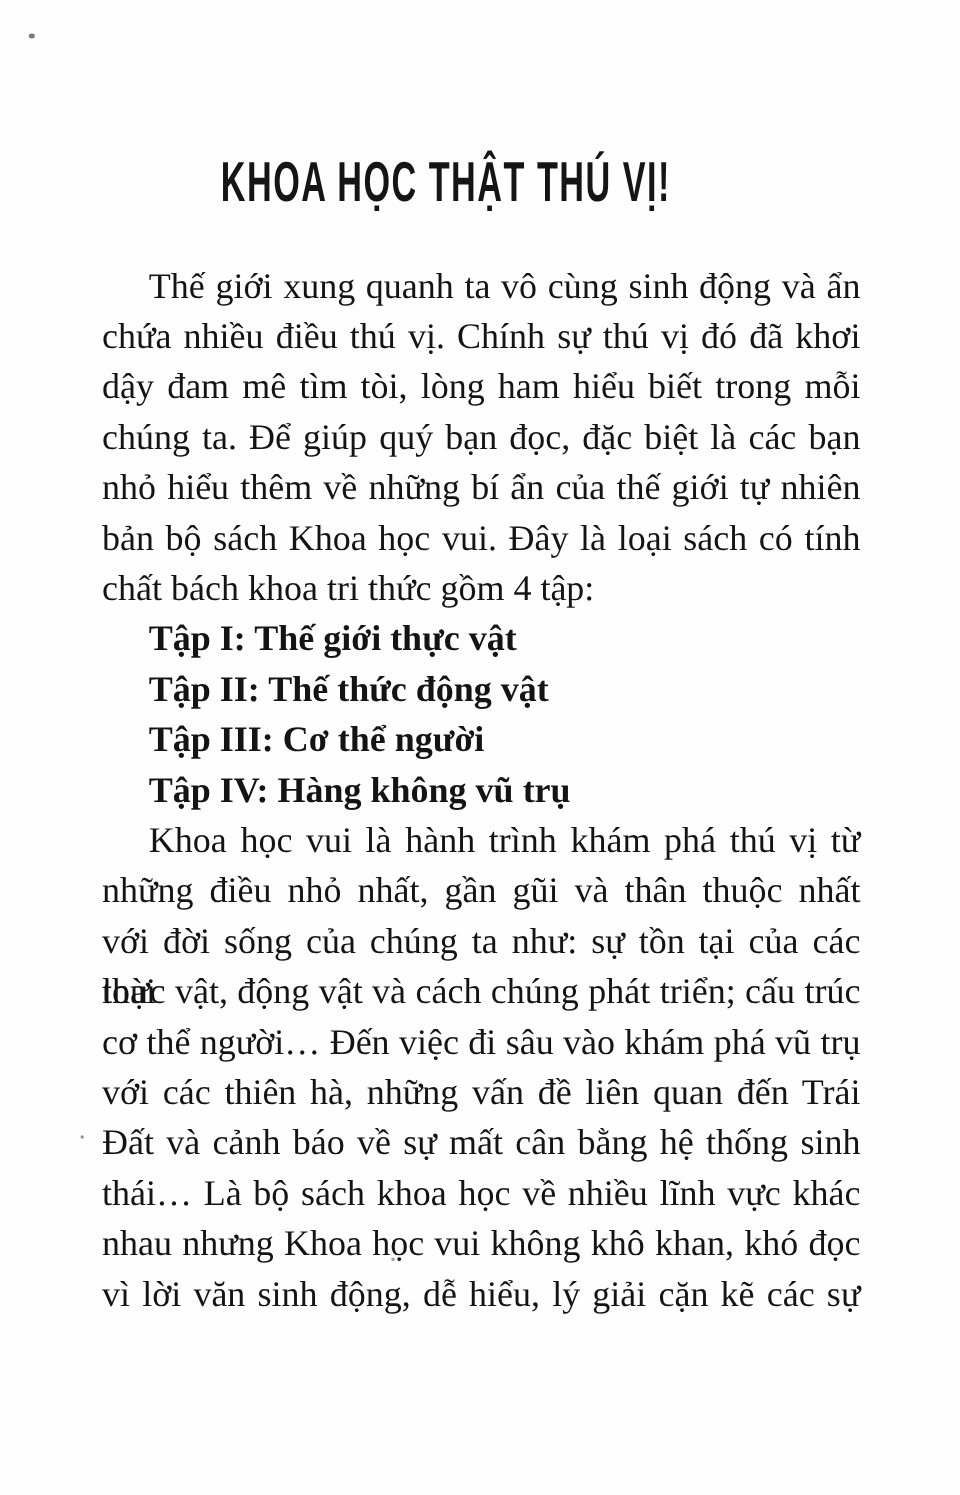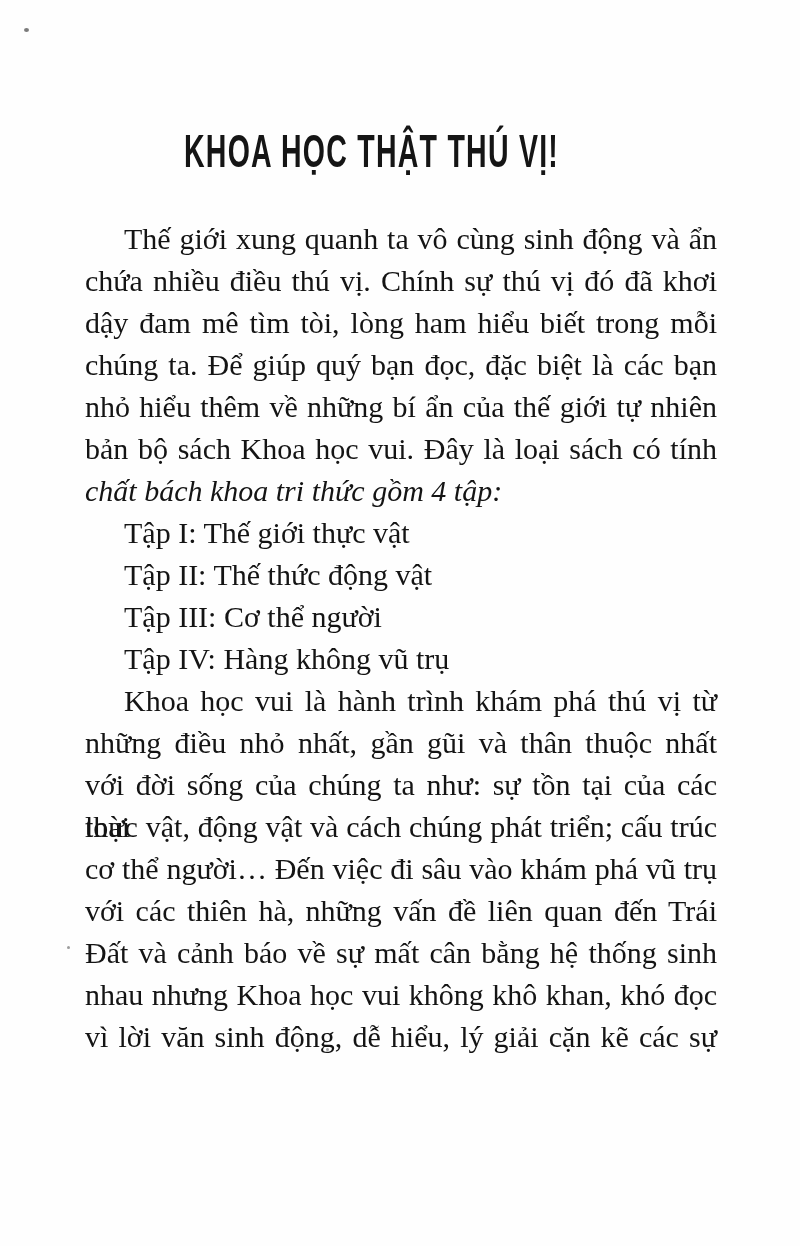--- a/index.html
+++ b/index.html
@@ -47,22 +47,22 @@
     text-align: justify;
     text-align-last: justify;
     height: 42px;
     overflow: visible;
     white-space: nowrap; 
   }
   .line.pstart, .line.pmid, .line.pend, .line.list {
     white-space: normal;
   }
   .line.pstart { text-indent: 39px; }
-  .line.pend   { text-align: left; text-align-last: left; font-style: italic; }
-  .line.list   { font-weight: 400; text-align: right; text-align-last: left; text-indent: 39px; }
+  .line.pend   { text-align: left; text-align-last: left; }
+  .line.list   { font-weight: 700; text-align: right; text-align-last: left; text-indent: 39px; }
   .speck {
     position: absolute;
     background: #5a5a5a;
     border-radius: 50%;
   }
   .speck-1 { left: 24px; top: 28px; width: 5px; height: 4px; opacity: .8; }
   .speck-2 { left: 67px; top: 946px; width: 3px; height: 3px; opacity: .6; }
   .speck-3 { left: 326px; top: 1048px; width: 3px; height: 3px; opacity: .55; }
 </style>
 </head>
@@ -89,16 +89,17 @@
       <div class="line list">Tập II: Thế thức động vật</div>
       <div class="line list">Tập III: Cơ thể người</div>
       <div class="line list">Tập IV: Hàng không vũ trụ</div>
       <div class="line pstart">Khoa học vui là hành trình khám phá thú vị từ</div>
       <div class="line pmid">những điều nhỏ nhất, gần gũi và thân thuộc nhất</div>
       <div class="line pmid">với đời sống của chúng ta như: sự tồn tại của các loài</div>
       <div class="line pmid">thực vật, động vật và cách chúng phát triển; cấu trúc</div>
       <div class="line pmid">cơ thể người… Đến việc đi sâu vào khám phá vũ trụ</div>
       <div class="line pmid">với các thiên hà, những vấn đề liên quan đến Trái</div>
       <div class="line pmid">Đất và cảnh báo về sự mất cân bằng hệ thống sinh</div>
+      <div class="line pmid">thái… Là bộ sách khoa học về nhiều lĩnh vực khác</div>
       <div class="line pmid">nhau nhưng Khoa học vui không khô khan, khó đọc</div>
       <div class="line pmid">vì lời văn sinh động, dễ hiểu, lý giải cặn kẽ các sự</div>
     </div>
 </div>
 
 </body></html>

